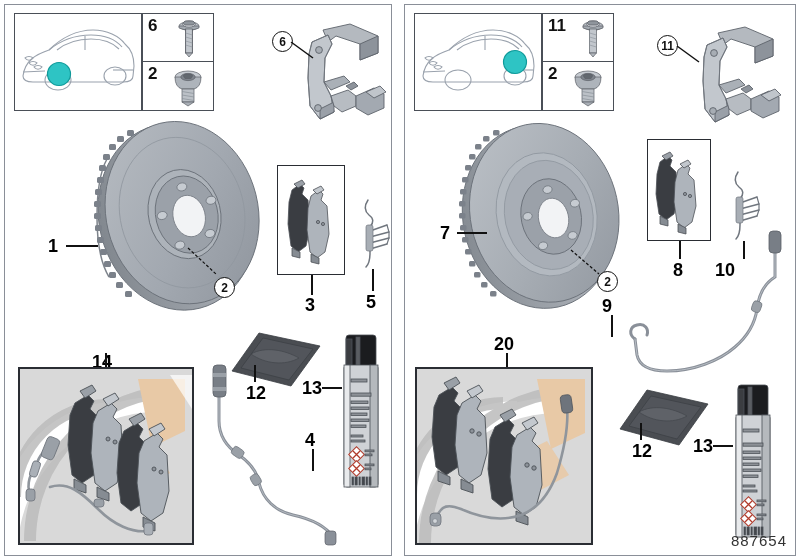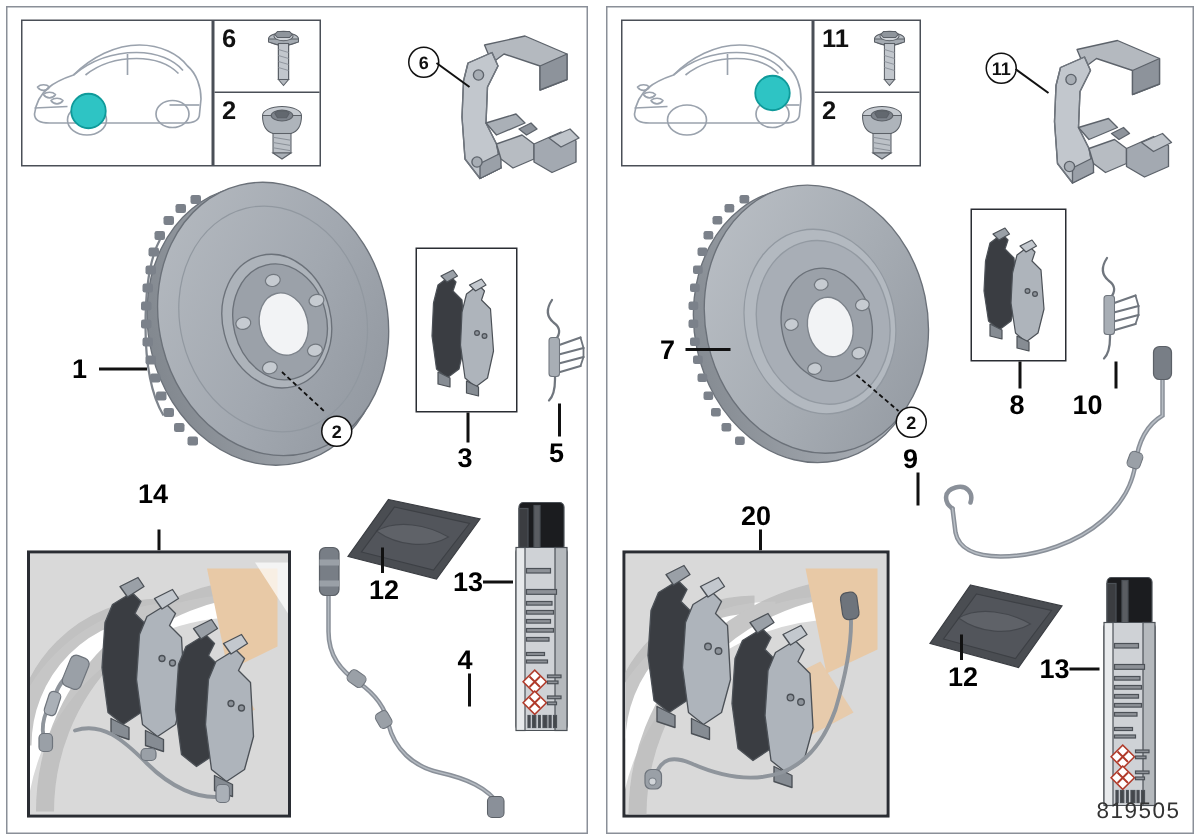--- a/index.html
+++ b/index.html
@@ -204,21 +204,21 @@
         <path d="M13 34 L30 28 M13 40 L32 35 M13 46 L32 41 M13 52 L30 47"></path>
         <path d="M30 28 L32 35 L32 41 L30 47" stroke-width="1.2"></path>
       </g>
       <g fill="#a8aeb5" stroke="#70767e" stroke-width="0.7">
         <rect x="9" y="28" width="7" height="26" rx="2"></rect>
       </g>
     </svg>
     <div class="leader v" style="left:367px;top:264px;height:22px"></div>
     <span class="lbl" style="left:361px;top:288px">5</span>
 
-    <span class="lbl" style="left:87px;top:315px">14</span>
+    <span class="lbl" style="left:87px;top:348px">14</span>
     <div class="leader v" style="left:100px;top:348px;height:14px"></div>
     <div class="kitbox" style="left:13px;top:362px;width:176px;height:178px">
       <svg width="172" height="174" viewBox="0 0 172 174">
         <rect width="172" height="174" fill="#d9d9d9"></rect>
         <g fill="none" stroke="#ffffff" stroke-width="15">
           <path d="M-10 150 A110 110 0 0 1 100 40"></path>
           <path d="M-10 185 A150 150 0 0 1 140 35"></path>
         </g>
         <g fill="none" stroke="#bcbcbc" stroke-width="12" opacity="0.85">
           <path d="M-5 128 A92 92 0 0 1 87 36"></path>
@@ -595,16 +595,16 @@
           <rect x="21" y="146" width="1.2" height="8"></rect>
             <rect x="24" y="146" width="2.6" height="8"></rect>
           <rect x="28" y="146" width="1.4" height="8"></rect>
             <rect x="31" y="146" width="2" height="8"></rect>
         </g>
       </g>
     </svg>
     <span class="lbl" style="left:288px;top:432px">13</span>
     <div class="leader h" style="left:308px;top:440px;width:20px"></div>
 
-    <div class="partnum">819505</div>
+    <div class="partnum">887654</div>
   </div>
 
 </div>
 
 </body></html>

